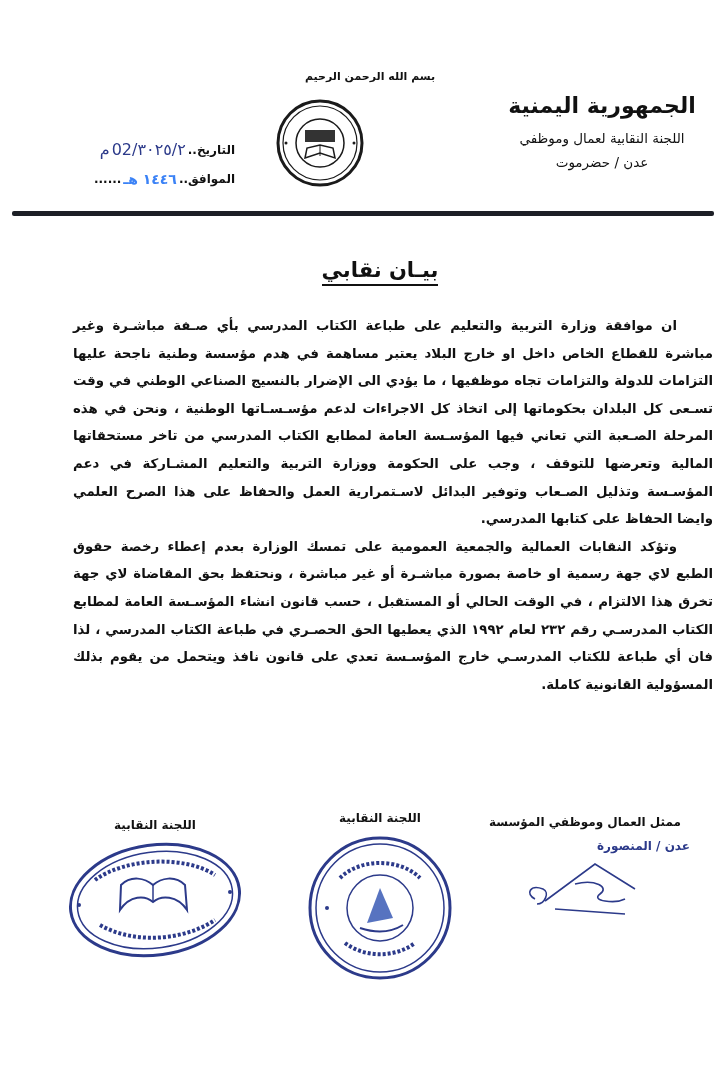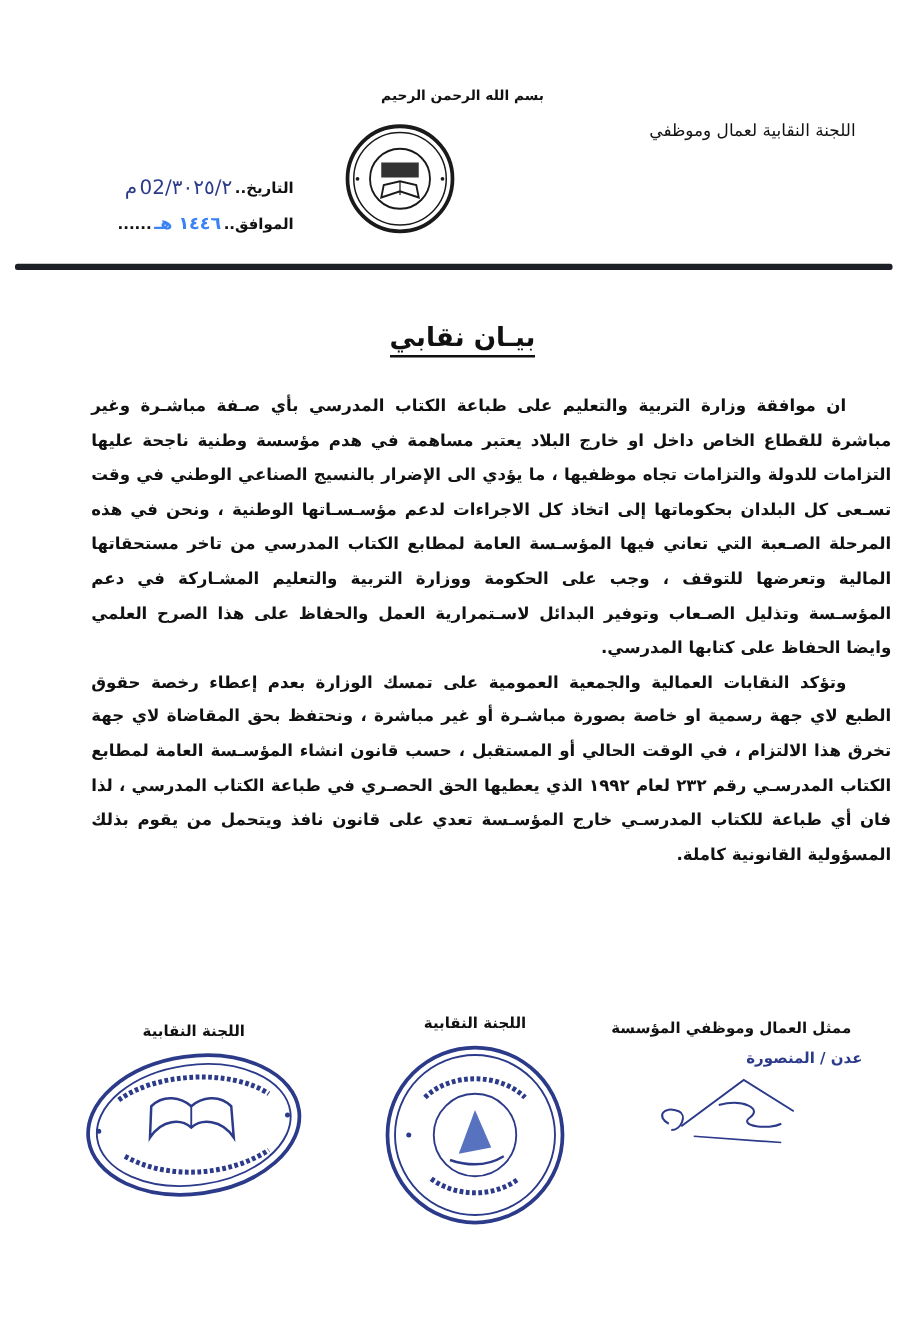--- a/index.html
+++ b/index.html
@@ -18,42 +18,44 @@
     .seal-top { left: 275px; top: 98px; width: 90px; height: 90px; }
 
     .date-block { left: 10px; top: 140px; width: 225px; direction: rtl; font-size: 12px; font-weight: bold; }
     .date-row { display: flex; align-items: center; gap: 2px; margin-bottom: 12px; }
     .date-label { white-space: nowrap; }
     .date-value { color: #2c3a8a; font-family: "DejaVu Sans", sans-serif; font-size: 16px; font-weight: normal; letter-spacing: 1px; }
     .hijri-value { color: #3b82f6; font-size: 14px; }
 
     .rule { left: 12px; top: 211px; width: 702px; height: 5px; background: #1d1f26; border-radius: 2px; }
 
-    .title { left: 270px; top: 258px; width: 200px; text-align: center; direction: rtl; font-size: 21px; font-weight: bold; }
+    .title { left: 280px; top: 258px; width: 200px; text-align: center; direction: rtl; font-size: 21px; font-weight: bold; }
     .title span { border-bottom: 2px solid #111; padding-bottom: 2px; }
 
     .body-text { left: 62px; top: 312px; width: 640px; direction: rtl; text-align: justify; font-size: 13.3px; font-weight: bold; line-height: 27.6px; margin-left: 11px; }
     .body-text p { margin: 0; text-indent: 36px; text-align-last: right; }
 
     .sig-col { direction: rtl; text-align: center; font-size: 12px; font-weight: bold; }
     .sig-right { left: 480px; top: 815px; width: 210px; }
     .sig-center { left: 290px; top: 811px; width: 180px; }
     .sig-left { left: 60px; top: 818px; width: 190px; }
     .sig-sub { color: #2c3a8a; font-size: 12px; margin-top: 10px; text-align: right; }
     .signature { margin: 6px auto 0 auto; width: 140px; height: 60px; }
 
     .stamp { margin: 8px auto 0 auto; display: block; }
   </style>
 </head>
 <body>
 
 <div class="abs basmala">بسم الله الرحمن الرحيم</div>
 
 <div class="abs header-right">
+  <div class="country">الجمهورية اليمنية</div>
   <div class="line">اللجنة النقابية لعمال وموظفي</div>
+  <div class="line">عدن / حضرموت</div>
 </div>
 
 <svg class="abs seal-top" viewBox="0 0 90 90">
   <circle cx="45" cy="45" r="42" fill="none" stroke="#1a1a1a" stroke-width="3"></circle>
   <circle cx="45" cy="45" r="37" fill="none" stroke="#1a1a1a" stroke-width="1.2"></circle>
   <circle cx="45" cy="45" r="24" fill="none" stroke="#1a1a1a" stroke-width="1.5"></circle>
   <rect x="30" y="32" width="30" height="12" fill="#333"></rect>
   <path d="M30 60 L45 55 L60 60 L58 50 L45 47 L32 50 Z" fill="none" stroke="#1a1a1a" stroke-width="1.5"></path>
   <line x1="45" y1="47" x2="45" y2="58" stroke="#1a1a1a" stroke-width="1"></line>
   <circle cx="11" cy="45" r="1.5" fill="#1a1a1a"></circle>

